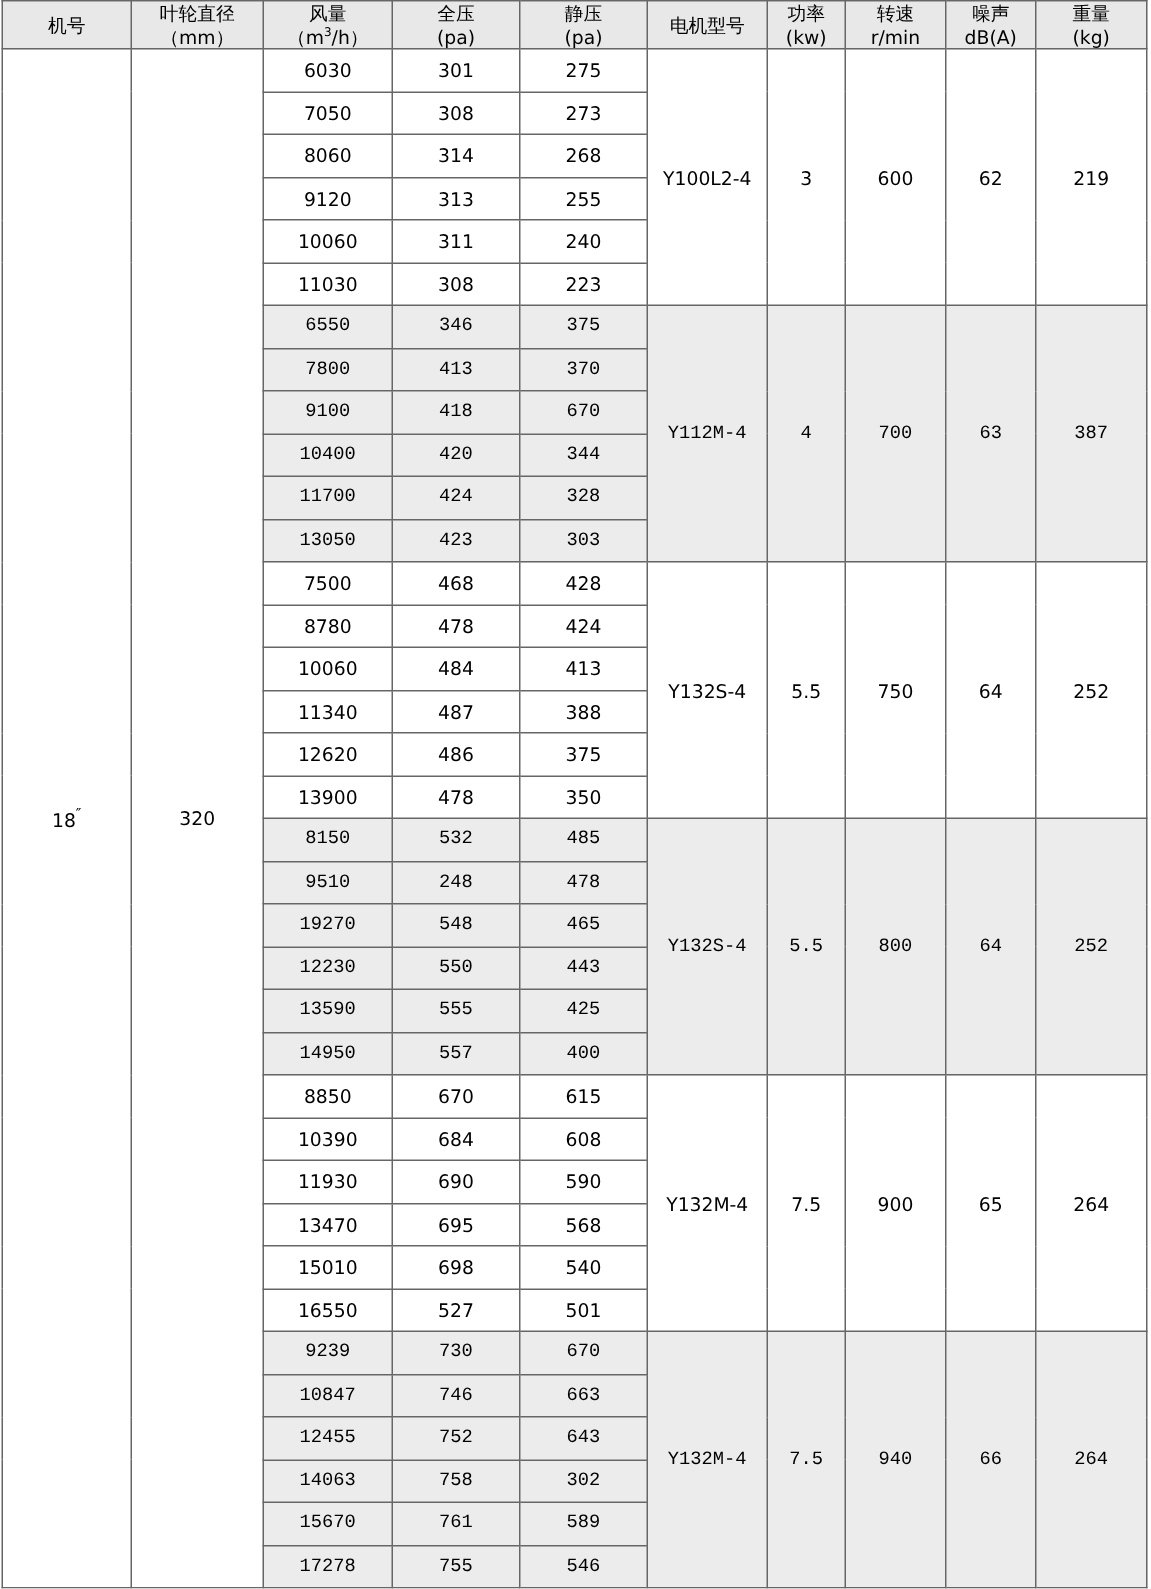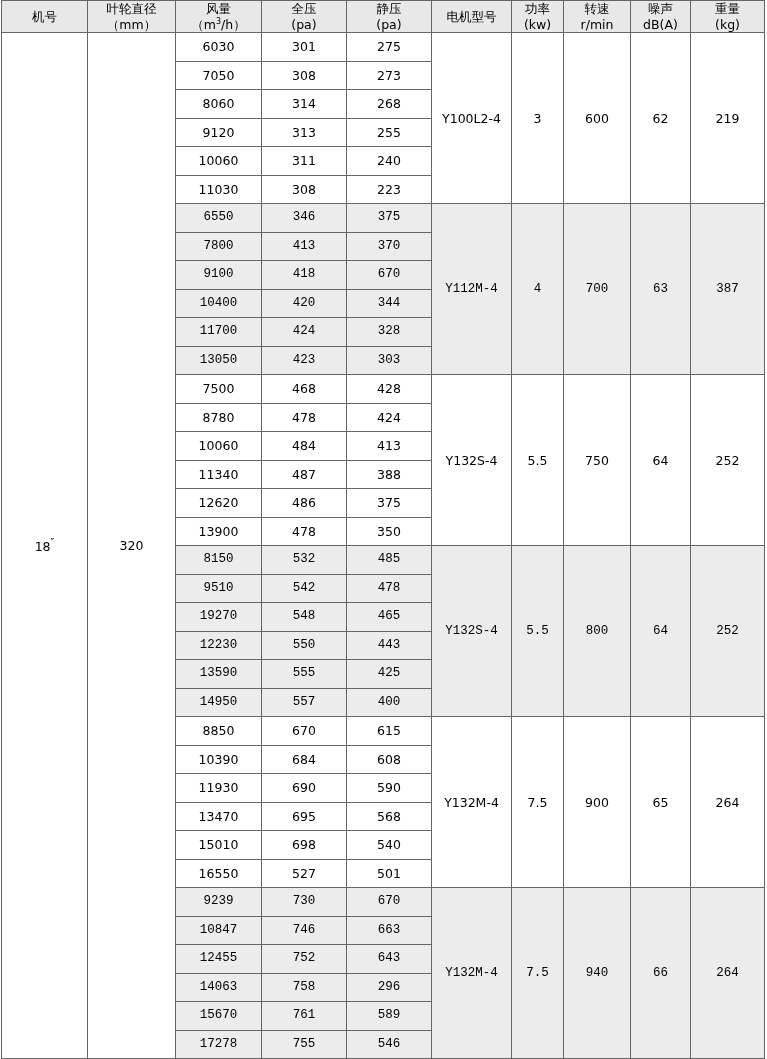--- a/index.html
+++ b/index.html
@@ -244,21 +244,21 @@
         <td class="shaded">532</td>
         <td class="shaded">485</td>
         <td rowspan="6" class="group model-cell">Y132S-4</td>
         <td rowspan="6" class="group ">5.5</td>
         <td rowspan="6" class="group ">800</td>
         <td rowspan="6" class="group ">64</td>
         <td rowspan="6" class="group ">252</td>
       </tr>
       <tr>
         <td class="shaded">9510</td>
-        <td class="shaded">542</td>
+        <td class="shaded">248</td>
         <td class="shaded">478</td>
       </tr>
       <tr>
         <td class="shaded">19270</td>
         <td class="shaded">548</td>
         <td class="shaded">465</td>
       </tr>
       <tr>
         <td class="shaded">12230</td>
         <td class="shaded">550</td>
@@ -325,21 +325,21 @@
         <td class="shaded">663</td>
       </tr>
       <tr>
         <td class="shaded">12455</td>
         <td class="shaded">752</td>
         <td class="shaded">643</td>
       </tr>
       <tr>
         <td class="shaded">14063</td>
         <td class="shaded">758</td>
-        <td class="shaded">296</td>
+        <td class="shaded">302</td>
       </tr>
       <tr>
         <td class="shaded">15670</td>
         <td class="shaded">761</td>
         <td class="shaded">589</td>
       </tr>
       <tr>
         <td class="shaded">17278</td>
         <td class="shaded">755</td>
         <td class="shaded">546</td>

